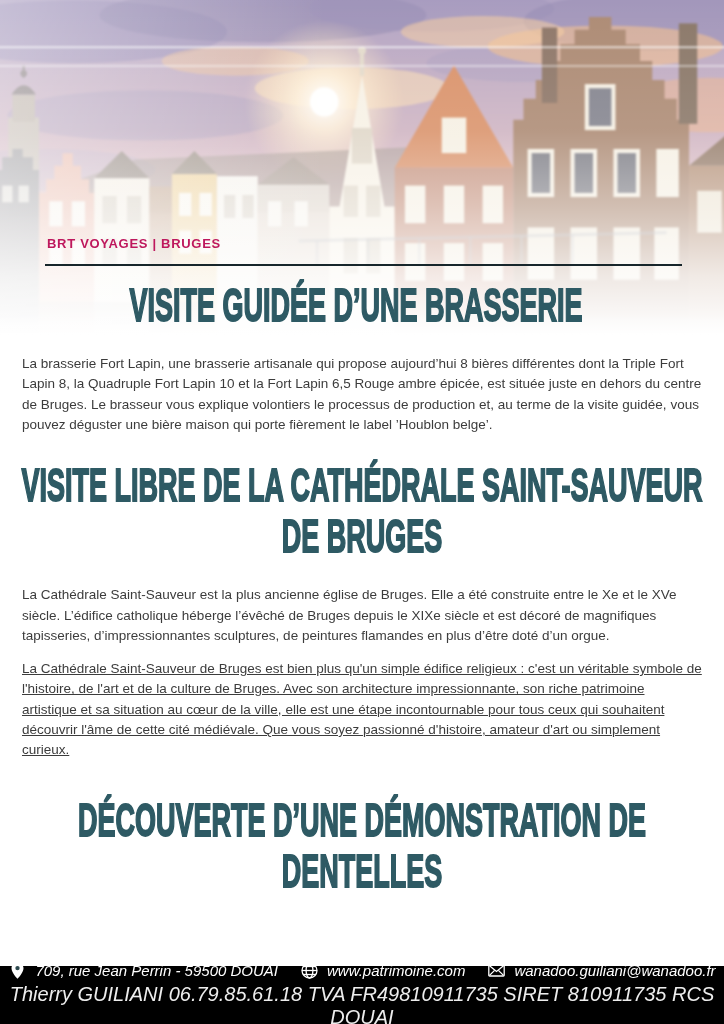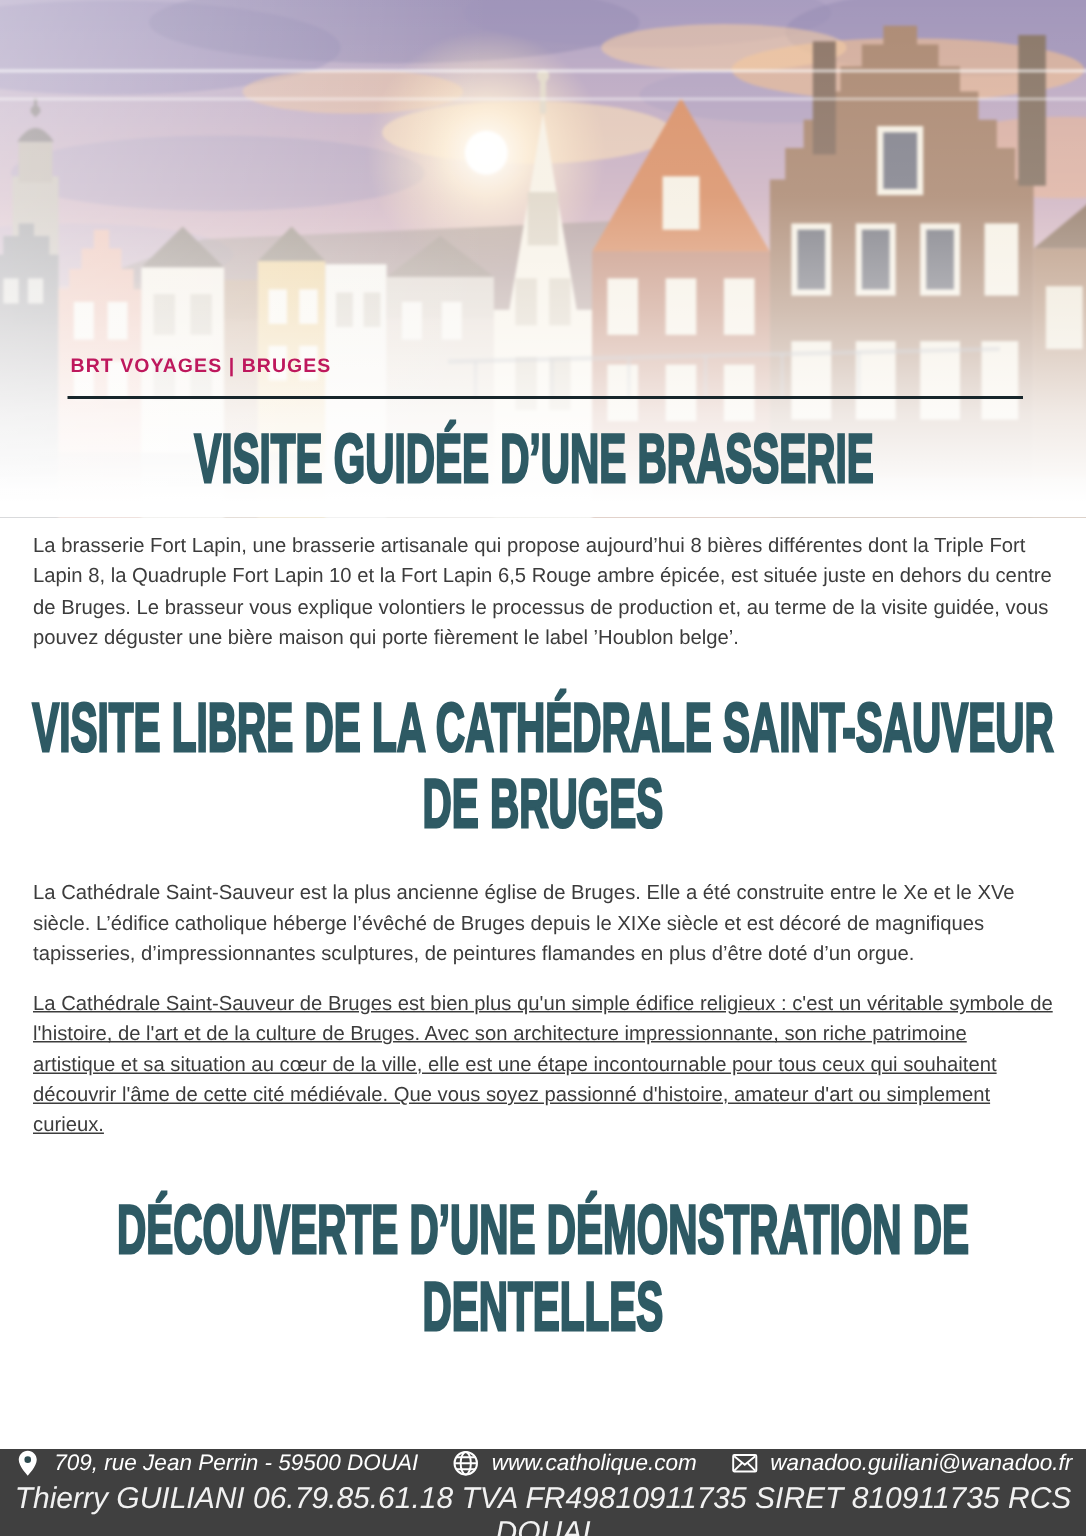--- a/index.html
+++ b/index.html
@@ -63,24 +63,24 @@
     width: 680px; margin: 0 auto;
     font-size: 13.5px; line-height: 1.5;
     color: #3c3c3c;
   }
   .para-first { margin-top: 9px; }
   .para + .para { margin-top: 13px; text-decoration: underline; }
 
   
   footer {
     flex: none; height: 58px;
-    background: #404040;
+    background: #000000;
     color: #ffffff; font-style: italic;
     display: flex; flex-direction: column;
-    justify-content: space-between; gap: 3px;
+    justify-content: center; gap: 3px;
   }
   .footer-row1 {
     display: flex; justify-content: center; align-items: center;
     gap: 22px; font-size: 15px;
   }
   .footer-item { display: flex; align-items: center; gap: 8px; }
   .footer-item a { color: #ffffff; text-decoration: none; font-style: italic; }
   .footer-row2 {
     text-align: center; font-size: 20px;
     color: rgba(255,255,255,.93);
@@ -260,21 +260,21 @@
     <div class="footer-item">
       <span class="icon">
         <svg viewBox="0 0 19 19" fill="none" stroke="#ffffff" stroke-width="1.3">
           <circle cx="9.5" cy="9.5" r="7.5"></circle>
           <ellipse cx="9.5" cy="9.5" rx="3.4" ry="7.5"></ellipse>
           <line x1="2" y1="9.5" x2="17" y2="9.5"></line>
           <line x1="3" y1="5.5" x2="16" y2="5.5"></line>
           <line x1="3" y1="13.5" x2="16" y2="13.5"></line>
         </svg>
       </span>
-      <a href="#">www.catholique.com</a>
+      <a href="#">www.patrimoine.com</a>
     </div>
 
     <div class="footer-item">
       <span class="icon">
         <svg viewBox="0 0 19 19" fill="none" stroke="#ffffff" stroke-width="1.3">
           <rect x="1.8" y="4" width="15.4" height="11" rx="0.8"></rect>
           <polyline points="2.5,4.8 9.5,10.5 16.5,4.8"></polyline>
           <line x1="2.5" y1="14.4" x2="7.6" y2="9.4"></line>
           <line x1="16.5" y1="14.4" x2="11.4" y2="9.4"></line>
         </svg>

